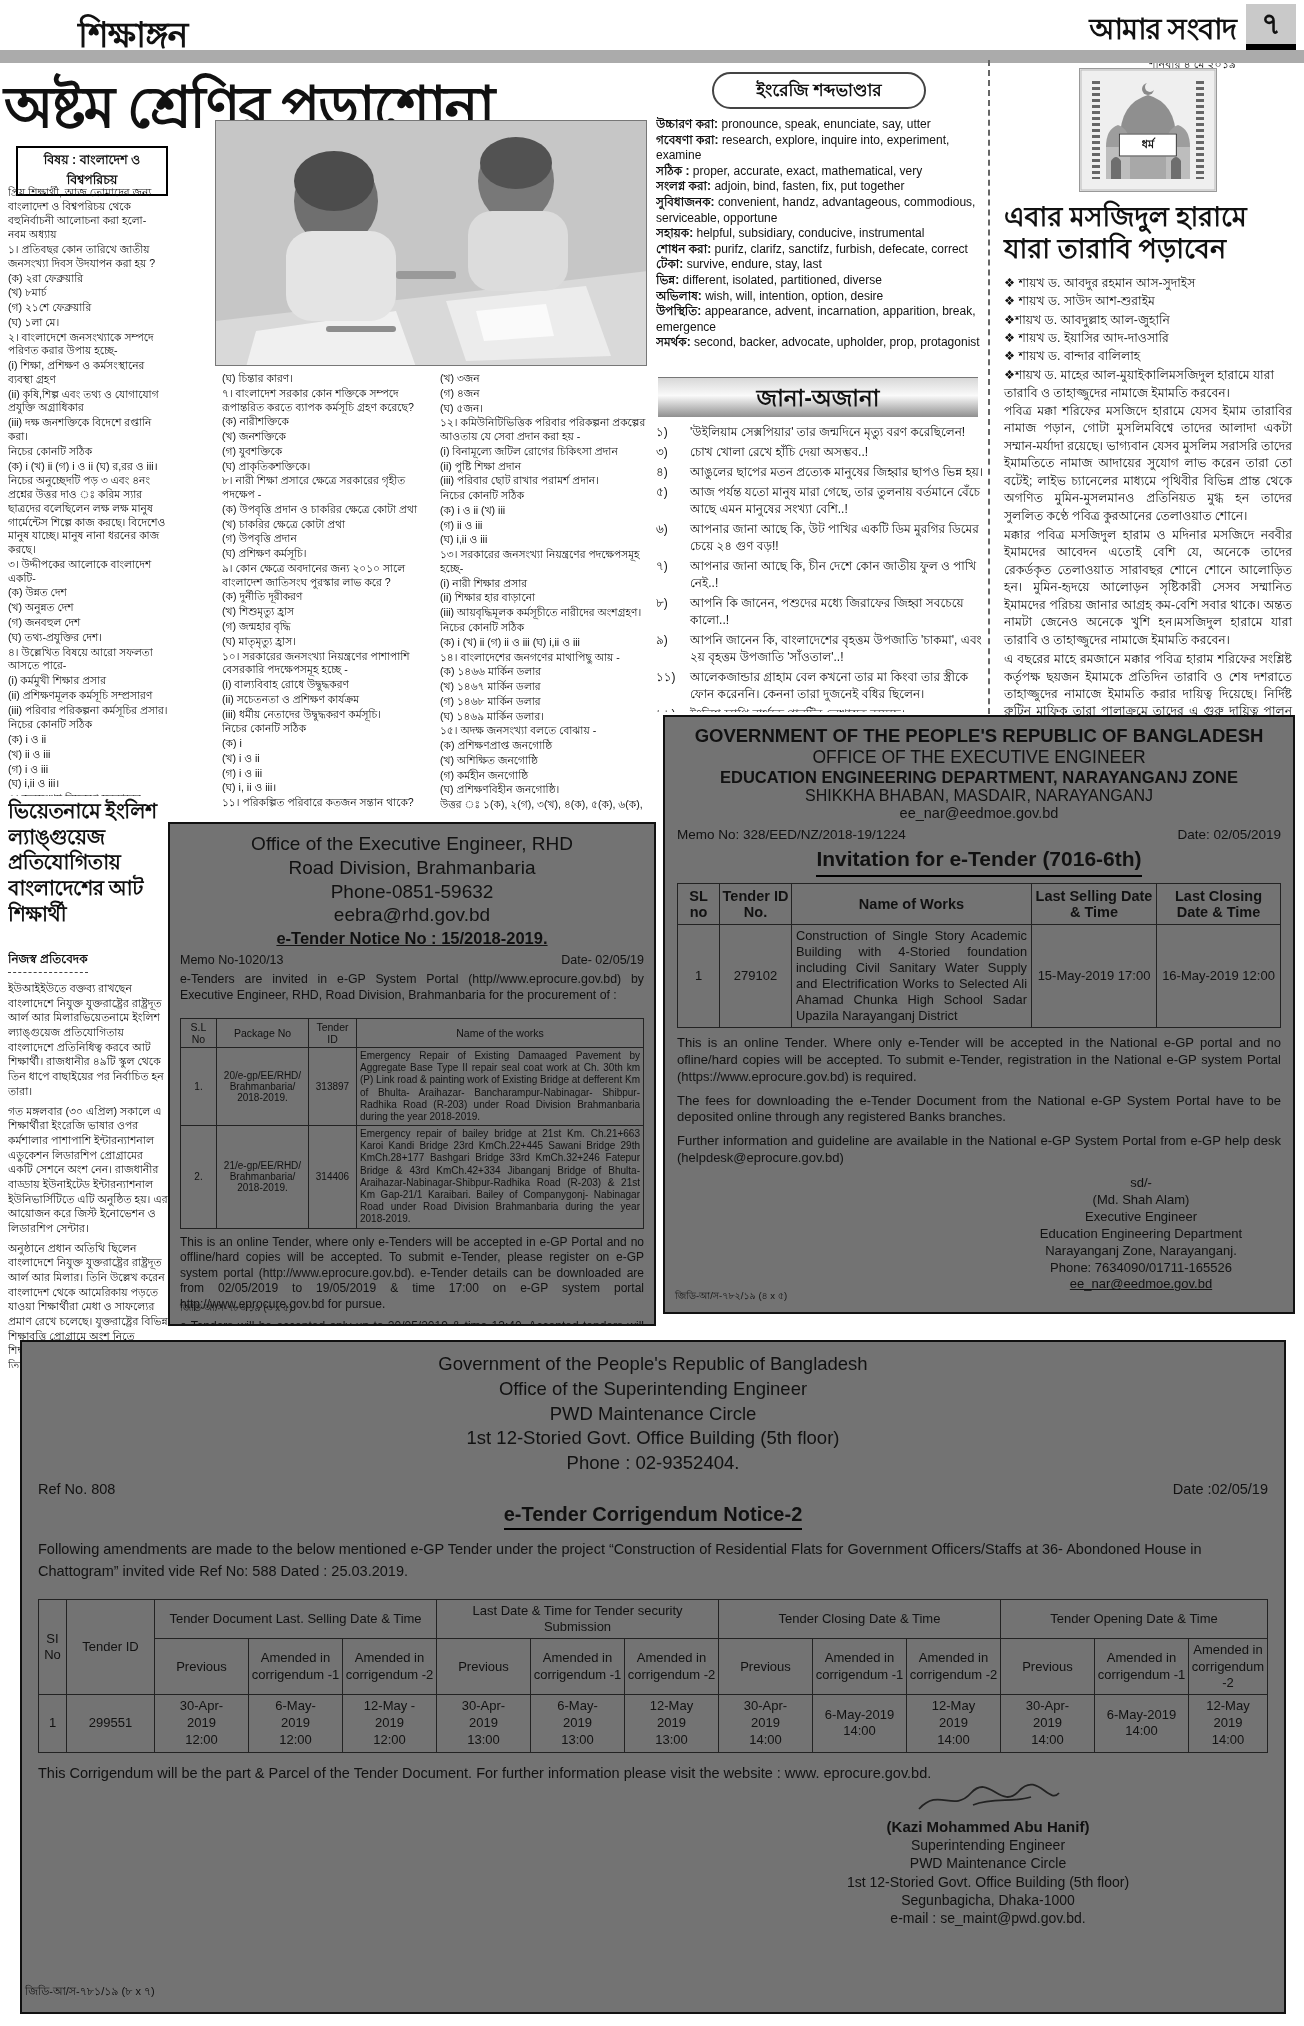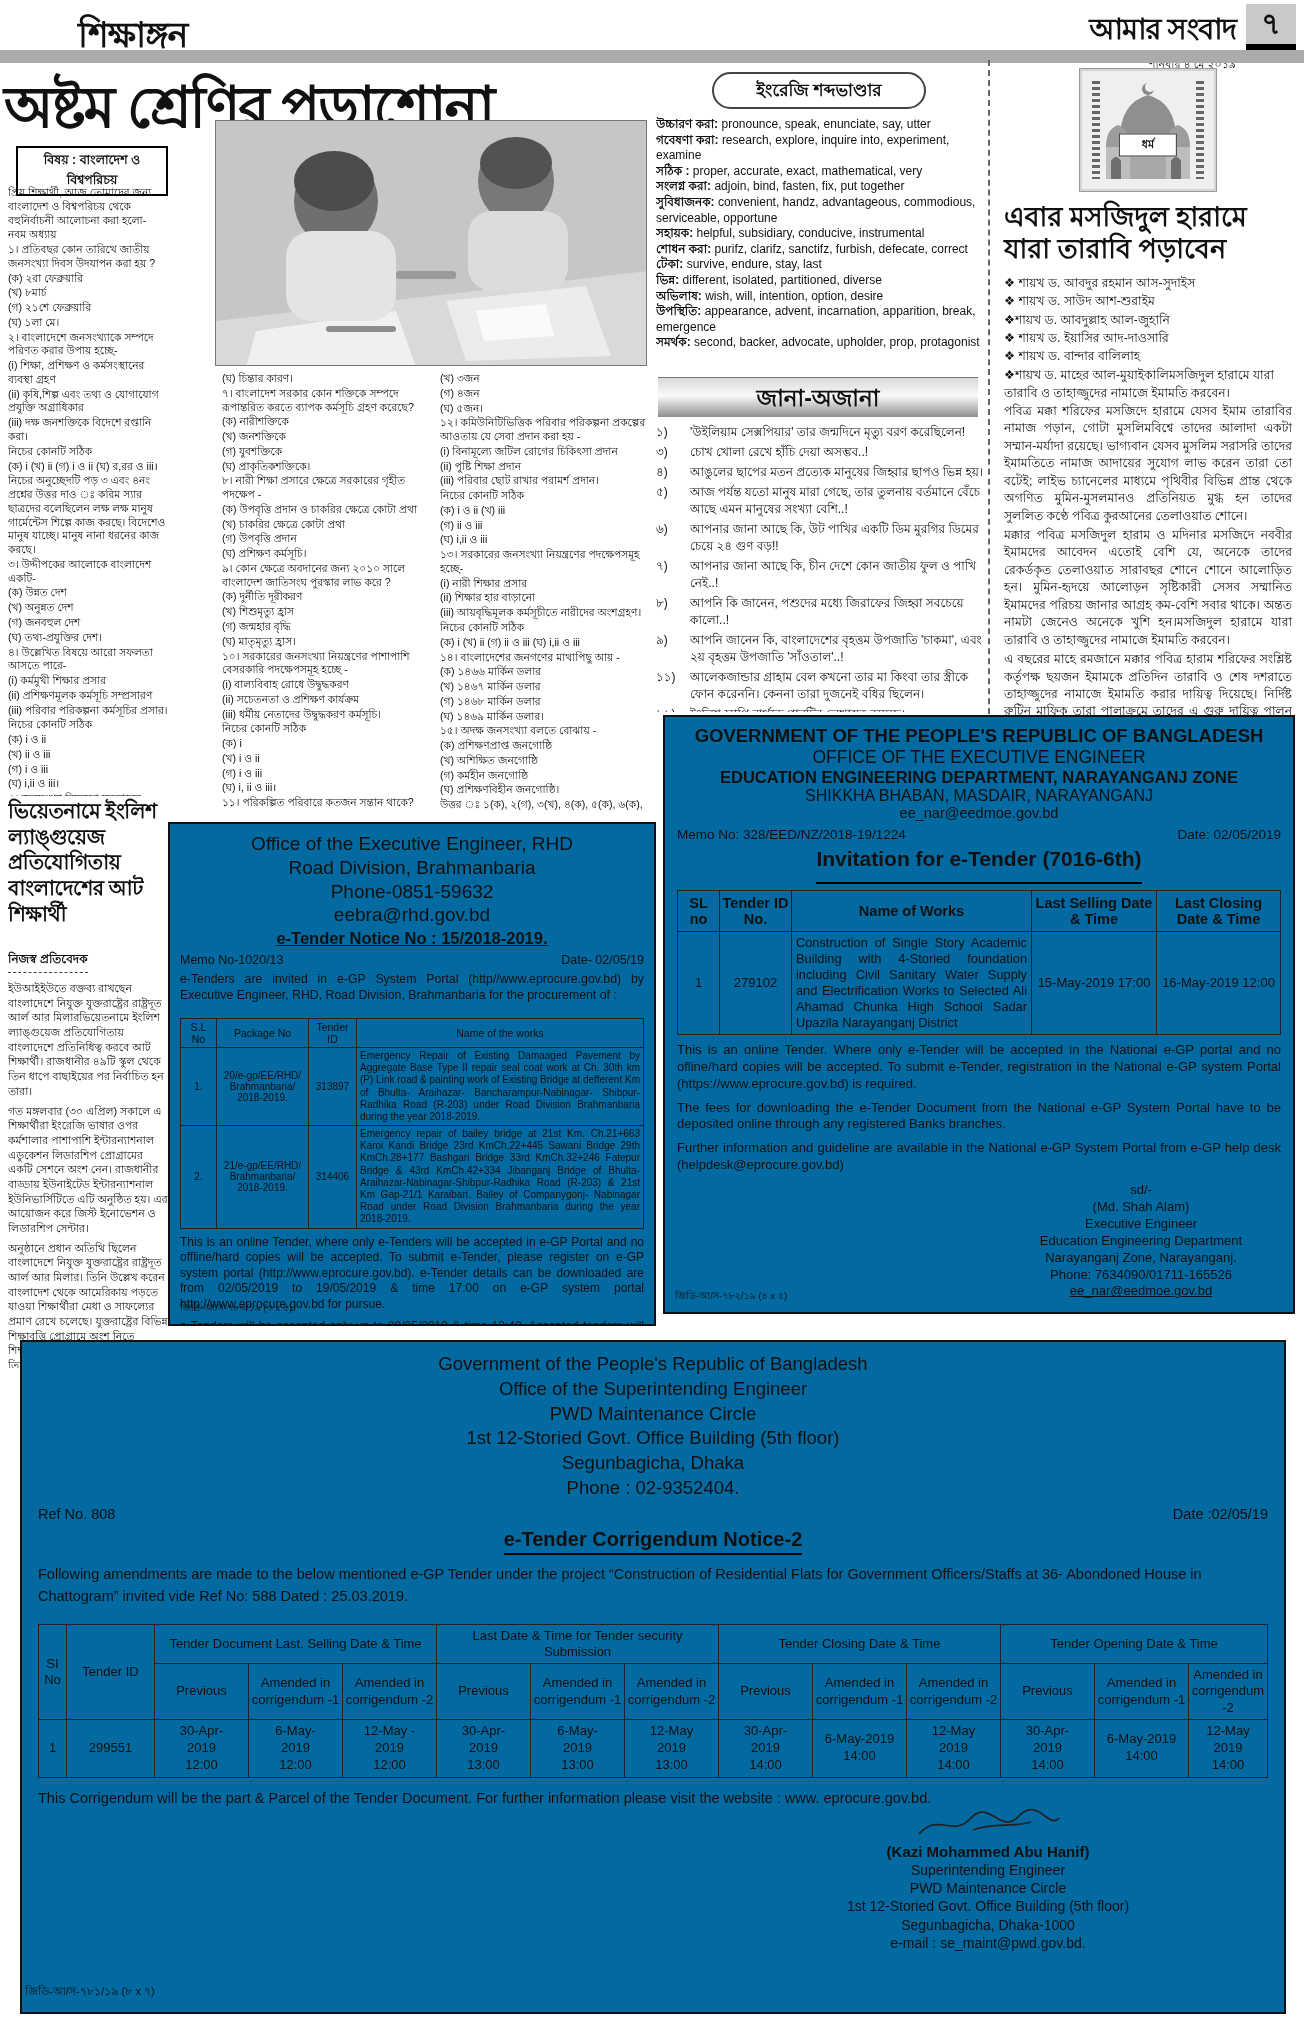--- a/index.html
+++ b/index.html
@@ -38,21 +38,21 @@
   .mosque-label{position:absolute;left:50%;top:62%;transform:translate(-50%,-50%);background:#fff;border:1px solid #333;font-size:11px;font-weight:bold;padding:1px 22px}
   .rel-headline{font-size:27px;font-weight:800;line-height:1.18;margin:4px 0 8px}
   .rel-para{font-size:12.3px;line-height:1.42;text-align:justify;margin-bottom:2px}
   .imam{font-size:12.3px;line-height:1.5}
   
   .vietnam{position:absolute;left:8px;top:798px;width:162px;height:570px;overflow:hidden}
   .v-headline{font-size:20.5px;font-weight:800;line-height:1.25;letter-spacing:-0.5px}
   .v-byline{display:inline-block;font-size:12px;font-weight:bold;margin:6px 0 8px;border-bottom:1px dashed #444;padding-bottom:2px}
   .v-body p{font-size:10.8px;line-height:1.36;margin-bottom:5px}
   
-  .notice{position:absolute;border:2px solid #111;background:#0369a1;overflow:hidden}
+  .notice{position:absolute;border:2px solid #111;background:#737373;overflow:hidden}
   .rhd-box{left:168px;top:822px;width:488px;height:504px;padding:8px 10px}
   .rhd-head{font-size:19px;line-height:1.25;text-align:center}
   .rhd-notice-no{text-align:center;font-weight:bold;font-size:16.5px;text-decoration:underline;margin-top:2px}
   .memo-row{display:flex;justify-content:space-between;font-size:12.5px;margin-top:5px}
   .rhd-intro{font-size:12.3px;text-align:justify;margin-top:5px;line-height:1.3}
   table{border-collapse:collapse}
   th,td{border:1px solid #222;vertical-align:middle}
   .rhd-table{width:100%;margin-top:14px;font-size:10px}
   .rhd-table th{font-size:10.5px;font-weight:normal;padding:2px}
   .rhd-table td{padding:2px 3px}
@@ -64,21 +64,21 @@
   .gd-foot{position:absolute;left:10px;bottom:8px;font-size:9.5px}
   
   .eed-box{left:663px;top:715px;width:632px;height:599px;padding:8px 12px}
   .eed-h1{font-size:18.5px;font-weight:800;text-align:center}
   .eed-h2{font-size:17.5px;text-align:center}
   .eed-h3{font-size:16.5px;font-weight:800;text-align:center}
   .eed-h4{font-size:16px;text-align:center}
   .eed-h5{font-size:14.5px;text-align:center}
   .eed-memo{font-size:13.5px;margin-top:6px}
   .eed-title-wrap{text-align:center;margin:5px 0 6px}
-  .eed-title{display:inline-block;font-size:21px;font-weight:800;border-bottom:2px solid #000;padding-bottom:11px}
+  .eed-title{display:inline-block;font-size:21px;font-weight:800;border-bottom:2px solid #000;padding-bottom:4px}
   .eed-table{width:100%;font-size:13px;margin-top:2px}
   .eed-table th{font-size:14.5px;padding:4px 2px}
   .eed-table td{padding:3px 4px}
   .eed-table td.name{font-size:12.8px;text-align:justify;line-height:1.25}
   .eed-table td.c{text-align:center}
   .eed-para{font-size:13px;text-align:justify;line-height:1.3;margin-top:7px}
   .eed-sig{width:280px;margin-left:auto;margin-right:0;font-size:13px;margin-top:8px}
   .eed-sig .last{text-decoration:underline}
   
   .pwd-box{left:20px;top:1340px;width:1266px;height:674px;padding:10px 16px}
@@ -423,21 +423,20 @@
     </div>
     <div class="gd-foot">জিডি-আ/স-৭৮২/১৯ (৪ x ৫)</div>
   </div>
 
   <div class="notice pwd-box">
     <div>
         <div class="pwd-head">Government of the People's Republic of Bangladesh</div>
         <div class="pwd-head">Office of the Superintending Engineer</div>
         <div class="pwd-head">PWD Maintenance Circle</div>
         <div class="pwd-head">1st 12-Storied Govt. Office Building (5th floor)</div>
-        <div class="pwd-head">Segunbagicha, Dhaka</div>
         <div class="pwd-head">Phone : 02-9352404.</div>
       </div>
     <div class="ref-row">
       <span>Ref No. 808</span>
       <span>Date :02/05/19</span>
     </div>
     <div class="pwd-title-wrap"><span class="pwd-title">e-Tender Corrigendum Notice-2</span></div>
     <div class="pwd-intro">Following amendments are made to the below mentioned e-GP Tender under the project “Construction of Residential Flats for Government Officers/Staffs at 36- Abondoned House in Chattogram” invited vide Ref No: 588 Dated : 25.03.2019.</div>
     <table class="pwd-table">
       <thead>

